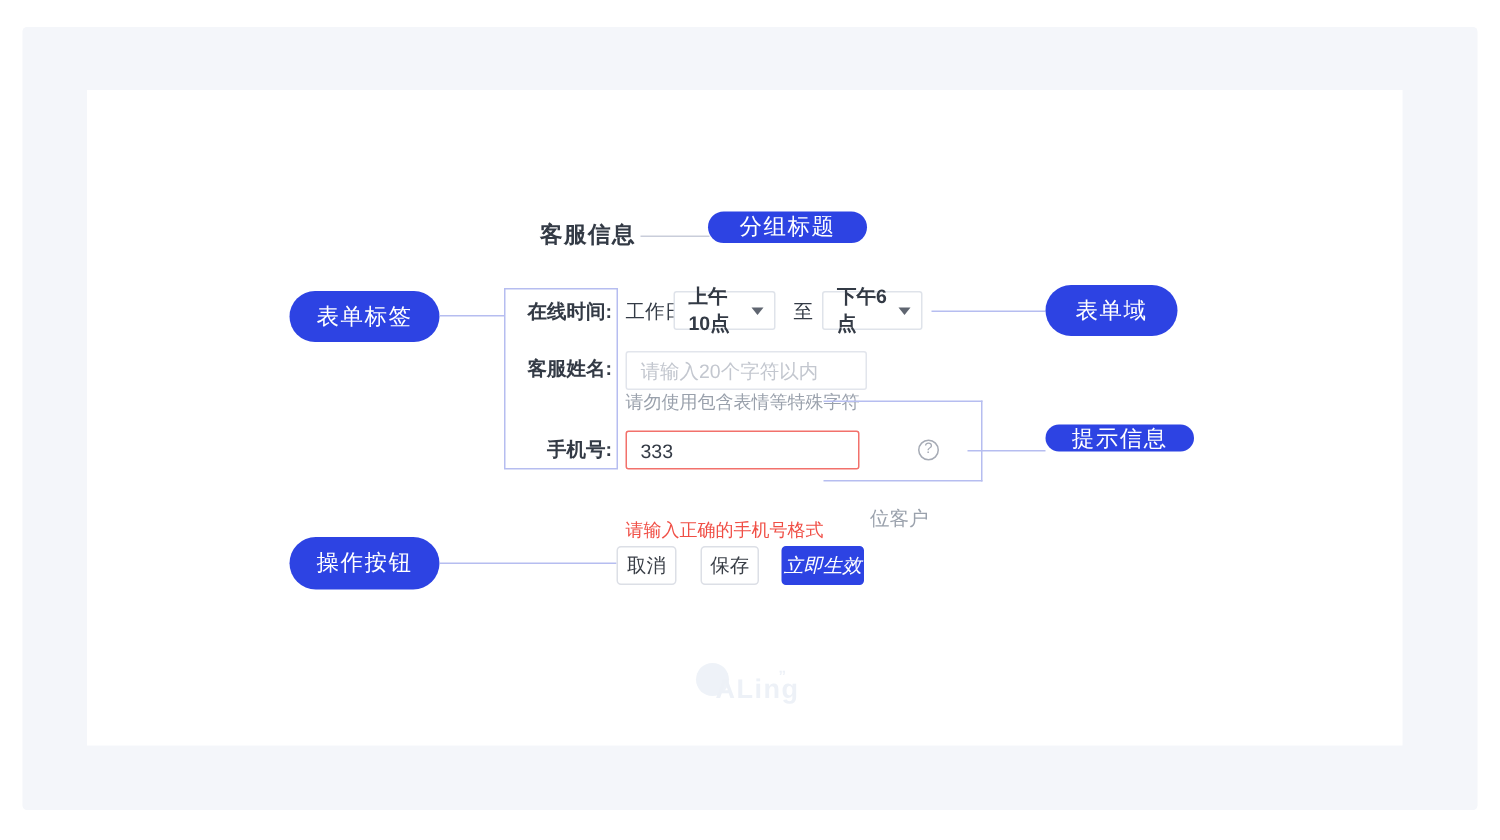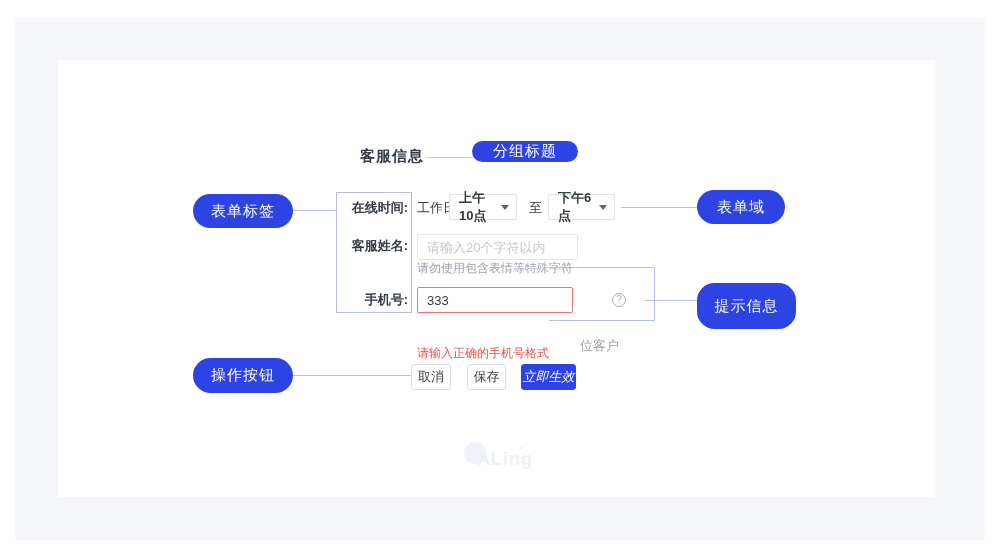--- a/index.html
+++ b/index.html
@@ -96,21 +96,21 @@
 <div class="flabel" style="top:239px;">客服姓名:</div>
 <input class="text-input" style="left: 417px; top: 234px; width: 161px;" placeholder="请输入20个字符以内">
 <div class="hint-text" style="left:417px;top:262px;">请勿使用包含表情等特殊字符</div>
 <div class="bracket bracket-open-left" style="left:549px;top:267px;width:106px;height:54px;"></div>
 
 <div class="flabel" style="top:293px;">手机号:</div>
 <input class="text-input input-error" style="left: 417px; top: 287px; width: 156px;" value="333">
 <div class="ftext" style="left:580px;top:294px;color:var(--text-gray);margin-top:45px;">位客户</div>
 <div class="help-icon" style="left:612px;top:293px;">?</div>
 <div class="hline" style="left:645px;top:300px;width:52px;"></div>
-<div class="pill" style="left:697px;top:283px;width:99px;height:46px;">提示信息</div>
+<div class="pill" style="left:697px;top:283px;width:99px;height:18px;">提示信息</div>
 <div class="error-text" style="left:417px;top:315px;margin-top:32px;">请输入正确的手机号格式</div>
 
 <div class="pill" style="left:193px;top:358px;width:100px;height:35px;">操作按钮</div>
 <div class="hline" style="left:293px;top:375px;width:118px;"></div>
 <button class="btn" style="left:411px;top:364px;width:40px;">取消</button>
 <button class="btn" style="left:467px;top:364px;width:39px;">保存</button>
 <button class="btn btn-primary" style="left:521px;top:364px;width:55px;">立即生效</button>
 
 <div class="wm-circle"></div>
 <div class="wm-text">ALing</div>

